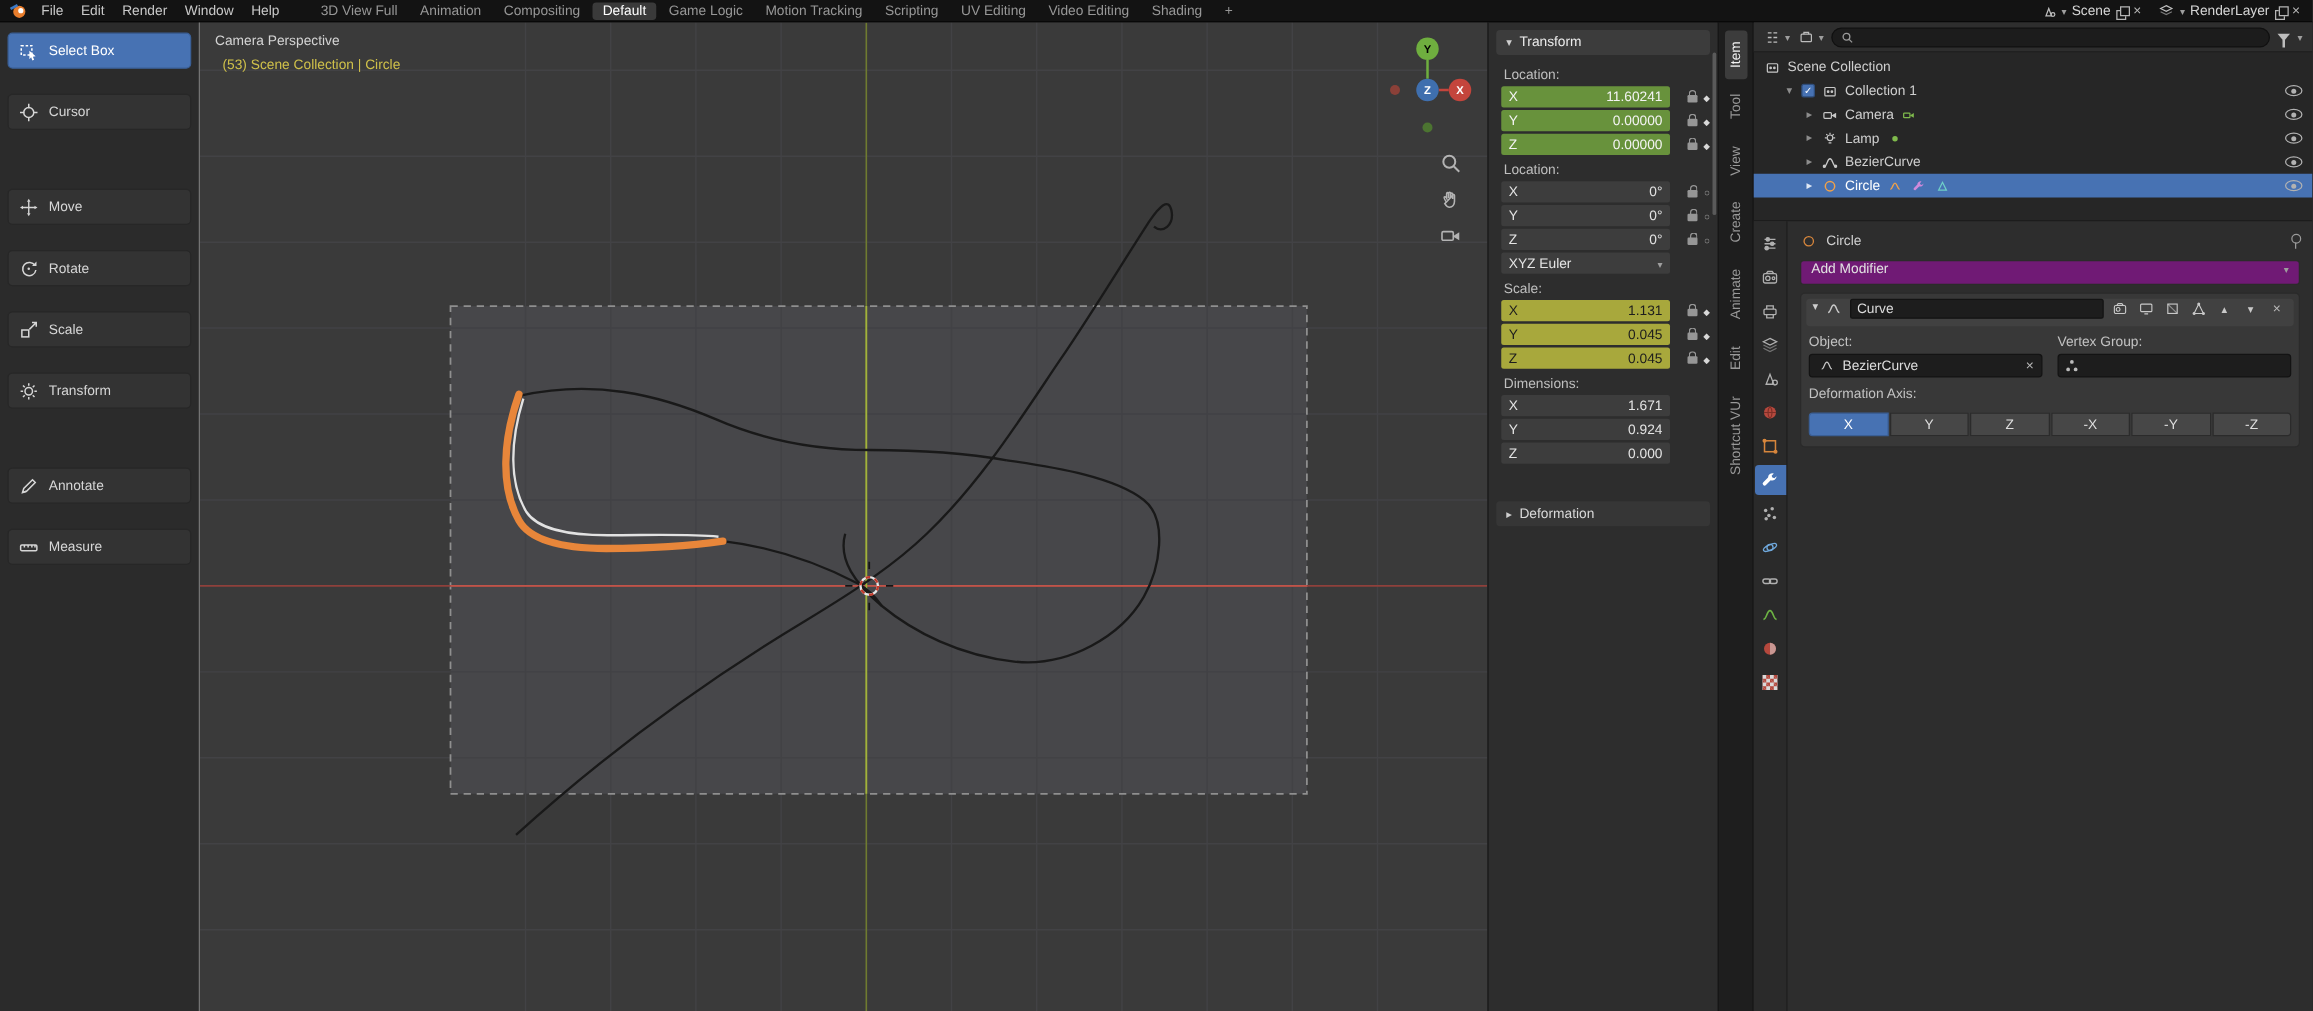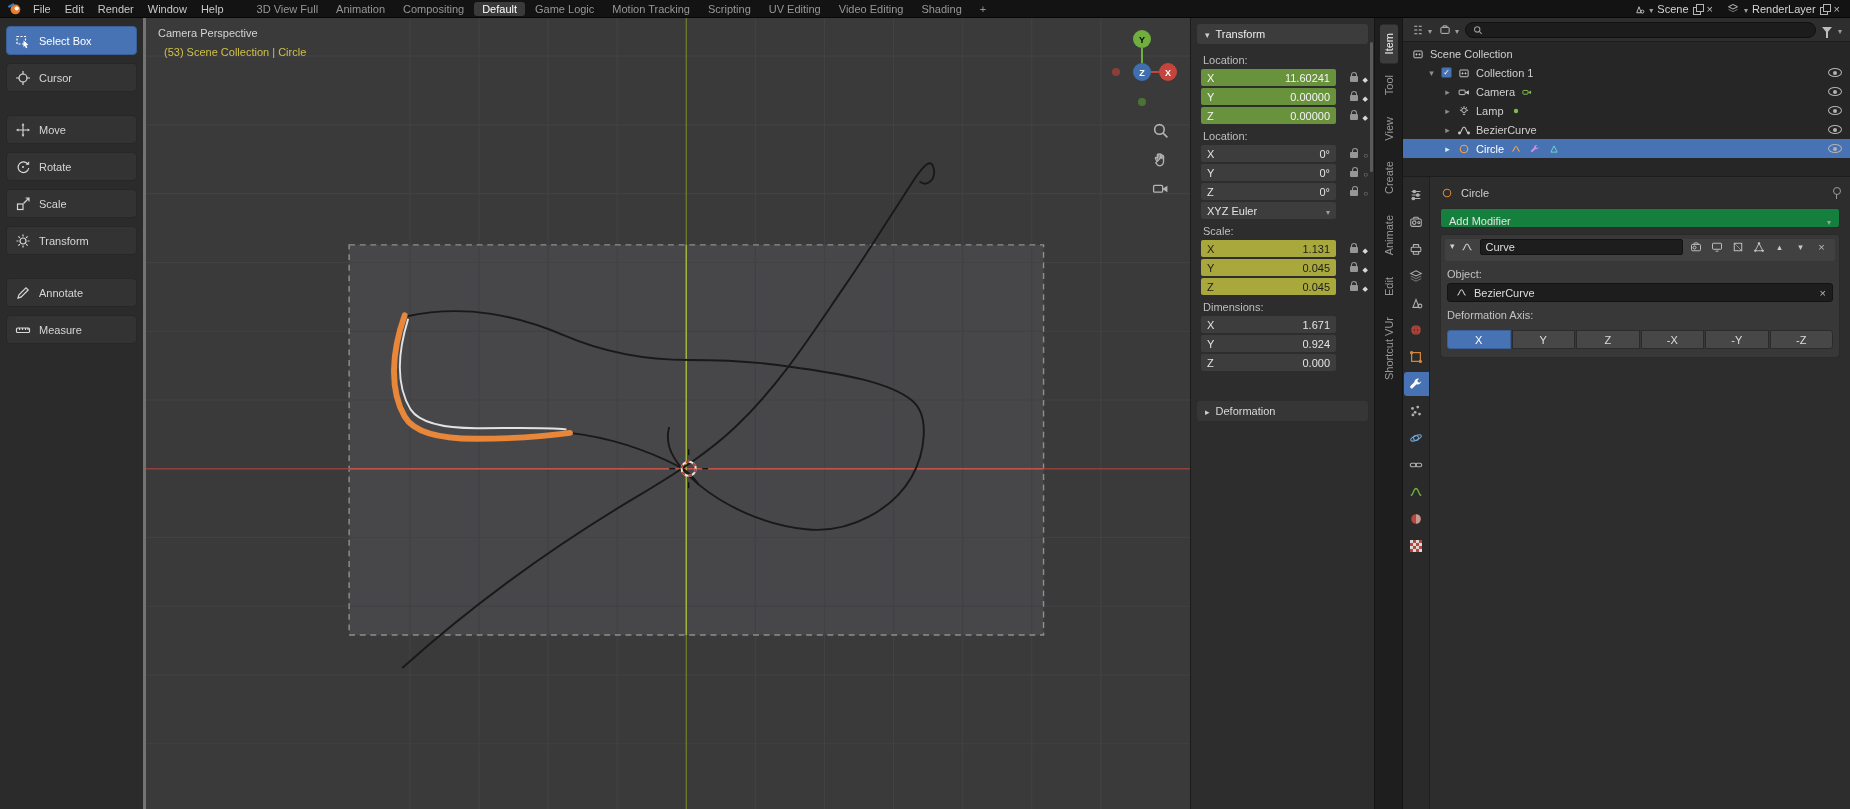--- a/index.html
+++ b/index.html
@@ -7,35 +7,35 @@
   body{font-family:"Liberation Sans","DejaVu Sans",sans-serif;font-size:11px;color:#cfcfcf;background:#1a1a1a}
   svg{display:block}
 
   
   .topbar{height:18px;background:#131313;display:flex;align-items:center;gap:2px;padding:0 6px;border-bottom:1px solid #060606}
   .logo{width:16px;height:16px;display:flex;align-items:center;justify-content:center;margin-right:2px}
   .menu-item{padding:1px 7px;color:#c9c9c9;border-radius:2px}
   .wstabs{display:flex;margin-left:16px;gap:2px;align-items:center}
   .wstab{padding:1px 8px;color:#979797;border-radius:3px}
   .wstab.active{background:#3a3a3a;color:#fff}
-  .topbar-right{margin-left:auto;display:flex;align-items:center;gap:4px;padding-right:4px}
+  .topbar-right{margin-left:auto;display:flex;align-items:flex-end;gap:4px;padding-right:4px}
   .tb-group{display:flex;align-items:center;gap:4px}
   .tb-label{color:#d5d5d5}
   .i-chevdown::after{content:"▾";font-size:8px;color:#9e9e9e}
   .i-x::after{content:"×";font-size:11px;color:#b9b9b9}
   .copy-ico{position:relative;width:10px;height:10px;display:inline-block}
   .copy-ico::after{content:"";position:absolute;left:3px;top:0;width:6px;height:6px;border:1px solid #b5b5b5;background:#131313}
   .copy-ico::before{content:"";position:absolute;left:0;top:3px;width:6px;height:6px;border:1px solid #b5b5b5}
   .mini-ico{width:13px;height:13px;display:flex;align-items:center;justify-content:center}
 
   
   .main{display:flex;height:791px}
 
   
-  .toolcol{width:146px;background:#2b2b2b;border-right:3px solid #737373;padding:8px 6px;display:flex;flex-direction:column;gap:8px;flex:none}
+  .toolcol{width:160px;background:#2b2b2b;border-right:1px solid #737373;padding:8px 6px;display:flex;flex-direction:column;gap:20px;flex:none}
   .toolbtn{display:flex;align-items:center;gap:8px;height:29px;padding:0 8px;background:#333333;border:1px solid #272727;border-radius:4px;color:#d6d6d6}
   .toolbtn.active{background:#4772b3;border-color:#3a5f96;color:#fff}
   .toolgap{height:7px;flex:none}
   .ticon{width:16px;height:16px;flex:none}
 
   
   .viewport{flex:1;position:relative;background:#3a3a3a;overflow:hidden}
   .scene{position:absolute;inset:0;width:100%;height:100%}
   .vp-label{position:absolute;left:12px;top:9px;color:#d4d4d4}
   .vp-breadcrumb{position:absolute;left:18px;top:28px;color:#cfc04a}
@@ -98,21 +98,21 @@
   .pbread{display:flex;align-items:center;gap:7px;height:18px}
   .pin{position:relative;width:8px;height:12px;margin-left:auto}
   .pin::before{content:"";position:absolute;left:1px;top:0;width:6px;height:6px;border:1px solid #9a9a9a;border-radius:50%}
   .pin::after{content:"";position:absolute;left:3.5px;top:7px;width:1px;height:5px;background:#9a9a9a}
   .prow{display:flex;gap:2px;align-items:center}
   .pbtn{height:20px;background:#474747;border:1px solid #2b2b2b;border-radius:3px;display:flex;align-items:center;justify-content:center;gap:5px;color:#e2e2e2;padding:0 8px}
   .pbtn.small{width:26px;flex:none;padding:0}
   .i-down::after{content:"↓";font-size:10px;color:#d5d5d5}
   .i-expand::after{content:"⤢";font-size:10px;color:#d5d5d5}
   .flex1{flex:1}.flex12{flex:1.25}.flex14{flex:1.45}
-  .pdrop{height:20px;background:#15803d;border:1px solid #2b2b2b;border-radius:3px;display:flex;align-items:flex-end;padding:0 8px;color:#e2e2e2}
+  .pdrop{height:20px;background:#701a75;border:1px solid #2b2b2b;border-radius:3px;display:flex;align-items:flex-start;padding:0 8px;color:#e2e2e2}
   .modbox{background:#383838;border:1px solid #2a2a2a;border-radius:4px;padding:4px 4px 8px 4px;display:flex;flex-direction:column;gap:6px}
   .modhead{display:flex;align-items:flex-start;gap:4px;background:#414141;border-radius:3px;height:22px;padding:0 5px}
   .modname{flex:1;height:16px;background:#1d1d1d;border:1px solid #131313;border-radius:2px;color:#ddd;padding:0 5px;font-size:11px;outline:none;font-family:"Liberation Sans",sans-serif}
   .micon{width:17px;height:16px;display:flex;align-items:center;justify-content:center;color:#c9c9c9;flex:none}
   .i-up::after{content:"▴";font-size:9px;color:#c9c9c9}
   .i-dn::after{content:"▾";font-size:9px;color:#c9c9c9}
   .cols{display:flex;gap:12px;padding:0 2px}
   .col{flex:1;min-width:0}
   .plabel{color:#c2c2c2;margin:1px 0 3px}
   .pfield{height:19px;background:#1d1d1d;border:1px solid #131313;border-radius:3px;display:flex;align-items:center;gap:6px;padding:0 6px;color:#ddd}
@@ -768,20 +768,27 @@
               <div class="pfield">
                 <span class="oicon">
                     <svg width="11" height="11" viewBox="0 0 16 16" stroke="#c8c8c8" fill="none" stroke-width="1.5">
                       <path d="M2 12C5 12 5 4 8 4s3 8 6 8"></path>
                     </svg>
                   </span>
                 <span class="grow">BezierCurve</span>
                 <span class="i-x"></span>
               </div>
             </div>
+            <div class="col">
+              <div class="plabel">Vertex Group:</div>
+              <div class="pfield">
+                <span class="dots3"></span>
+                <span class="grow"></span>
+              </div>
+            </div>
           </div>
 
           <div style="padding:0 2px">
             <div class="plabel">Deformation Axis:</div>
           </div>
           <div class="axisseg">
             <span class="seg active">X</span>
             <span class="seg">Y</span>
             <span class="seg">Z</span>
             <span class="seg">-X</span>

